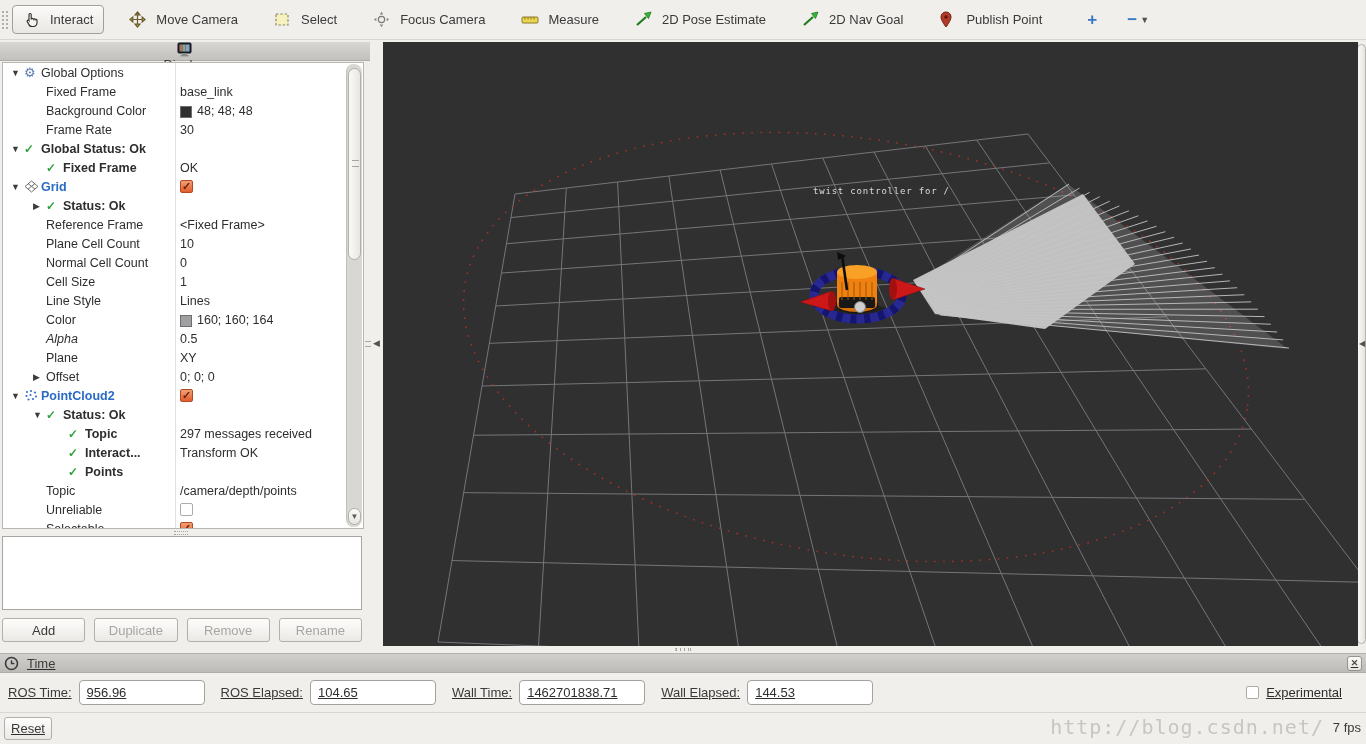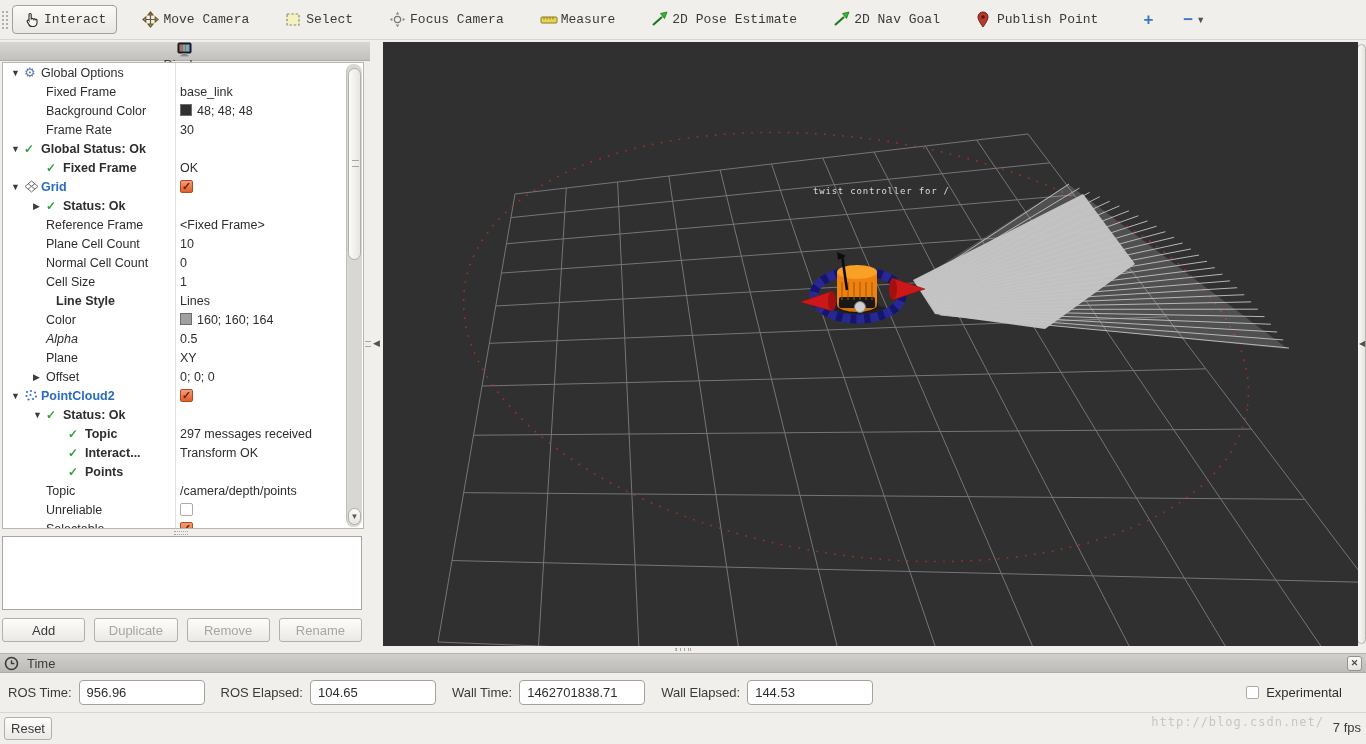--- a/index.html
+++ b/index.html
@@ -4,42 +4,42 @@
 <style>
   * { margin:0; padding:0; box-sizing:border-box; }
   html,body { width:1366px; height:744px; overflow:hidden; }
   body { font-family:"Liberation Sans", sans-serif; background:#f0efeb; color:#2e2e2e; font-size:13px; }
   .app { position:relative; width:1366px; height:744px; background:#f0efeb; }
 
   
   .toolbar { position:absolute; left:0; top:0; width:1366px; height:40px; background:#f0efeb;
              border-bottom:1px solid #d8d6d2; display:flex; align-items:center; padding-left:2px; }
   .tb-grip { width:6px; height:18px; margin-right:4px; border-left:2px dotted #b3b0ac; border-right:2px dotted #b3b0ac; }
-  .tool-btn { display:flex; align-items:center; gap:4px; padding:5px 10px; margin-right:14px;
-              border:1px solid transparent; border-radius:4px; color:#3a3a3a; white-space:nowrap; cursor:default;font-family:Liberation Mono, monospace; }
+  .tool-btn { display:flex; align-items:center; gap:10px; padding:5px 10px; margin-right:14px;
+              border:1px solid transparent; border-radius:4px; color:#3a3a3a; white-space:nowrap; cursor:default; }
   .tool-btn.active { border:1px solid #a39f9a; background:linear-gradient(#fbfaf8,#e9e7e3); box-shadow:0 1px 0 #fff inset; }
   .tool-btn .ticon { width:17px; height:17px; display:inline-block; flex:0 0 auto; }
   .tb-plus, .tb-minus { color:#3a77c2; font-weight:bold; font-size:17px; padding:2px 10px; margin-left:10px; }
   .tb-caret { color:#55524e; font-size:9px; margin-left:3px; }
 
   
   .displays-panel { position:absolute; left:0; top:42px; width:370px; height:602px; background:#f0efeb; }
   .panel-header { height:19px; background:linear-gradient(#d8d6d3,#c3c1be); border-bottom:1px solid #aeaca8;
                   display:flex; align-items:center; padding:0 20px; color:#3c3c3c;flex-direction:column; }
   .panel-header .ph-title { margin-left:6px; font-size:13px; }
   .close-btn { margin-left:auto; width:15px; height:15px; border:1px solid #96938f; border-radius:3px;
                background:linear-gradient(#fbfaf8,#e5e3df); color:#4a4a4a; font-size:9px; font-weight:bold;
                display:flex; align-items:center; justify-content:center; line-height:1; }
   .tree-wrap { position:absolute; left:2px; top:20px; width:362px; height:467px; background:#ffffff;
                border:1px solid #b9b6b2; overflow:hidden; }
   .tree-rows { position:absolute; left:0; top:0; width:344px; }
   .colsep { position:absolute; left:172px; top:0; bottom:0; width:1px; background:#e2e1df; }
   .trow { height:19px; display:flex; align-items:center; font-size:12.5px; }
   .trow .lcell { width:172px; display:flex; align-items:center; overflow:hidden; white-space:nowrap; flex:0 0 auto; }
-  .trow .vcell { padding-left:5px; display:flex; align-items:flex-start; gap:5px; overflow:hidden; white-space:nowrap; }
+  .trow .vcell { padding-left:5px; display:flex; align-items:flex-end; gap:5px; overflow:hidden; white-space:nowrap; }
   .expander { width:13px; flex:0 0 auto; font-size:9px; color:#3c3c3c; text-align:left; }
   .ricon { width:17px; flex:0 0 auto; display:flex; align-items:center; }
   .rlabel.bold { font-weight:bold; }
   .rlabel.blue { color:#2a6bc4; font-weight:bold; }
   .swatch { width:12px; height:12px; border:1px solid #6f6d6a; display:inline-block; flex:0 0 auto; }
   .cbox { width:13px; height:13px; border-radius:2px; display:flex; align-items:center; justify-content:center;
           font-size:11px; font-weight:bold; flex:0 0 auto; }
   .cbox.on { background:linear-gradient(#f2a078,#e25c2c); border:1px solid #b04a20; color:#70220a; }
   .cbox.off { background:#fff; border:1px solid #aeaba7; }
   .check-glyph { color:#2fa33a; font-weight:bold; font-size:12px; }
@@ -72,36 +72,36 @@
   .vsplit-right .tri { position:absolute; left:1px; top:294px; color:#55524e; font-size:8px; }
   .hsplit-bottom { position:absolute; left:383px; top:647px; width:975px; height:5px; }
   .hsplit-bottom .grip { position:absolute; left:292px; top:1px; width:16px; height:3px; border-left:1px dotted #a8a5a1;
                          border-right:1px dotted #a8a5a1; background:repeating-linear-gradient(90deg,#a8a5a1 0 1px,transparent 1px 4px); }
 
   
   .viewport { position:absolute; left:383px; top:42px; width:831px; height:604px; background:#303030; }
   .viewport svg { display:block; }
 
   
-  .time-panel { position:absolute; left:0; top:653px; width:1366px; height:91px; background:#f0efeb; border-top:1px solid #b5b2ae; }
+  .time-panel { position:absolute; left:0; top:653px; width:1366px; height:91px; background:#f0efeb; border-top:1px solid #b5b2ae;text-decoration:underline; }
   .time-header { height:19px; background:linear-gradient(#d2d0cd,#bdbbb7); border-bottom:1px solid #aeaca8;
                  display:flex; align-items:center; padding:0 4px; color:#3c3c3c; }
   .time-header .ph-title { margin-left:6px; }
   .time-fields { display:flex; align-items:center; height:40px; padding-left:8px; border-bottom:1px solid #d8d6d2; }
   .tfield { display:flex; align-items:center; margin-right:16px; }
   .tfield label { margin-right:7px; color:#3a3a3a; }
   .tinput { width:126px; height:25px; background:#ffffff; border:1px solid #a5a29d; border-radius:4px;
             padding:0 7px; display:flex; align-items:center; color:#2e2e2e; }
   .experimental { margin-left:auto; margin-right:24px; display:flex; align-items:center; gap:7px; }
   .time-bottom { height:30px; display:flex; align-items:center; padding-left:4px; position:relative; }
   .reset-btn { width:48px; height:23px; border:1px solid #b3b0ac; border-radius:3px; background:linear-gradient(#fdfdfc,#ebe9e5);
                display:flex; align-items:center; justify-content:center; color:#3a3a3a; }
   .fps { position:absolute; right:5px; top:7px; color:#3a3a3a; font-size:13px; }
   .watermark { position:absolute; right:42px; top:2px; font-family:"DejaVu Sans Mono", monospace;
-               font-size:12px; color:rgba(175,175,175,0.65); letter-spacing:1px; pointer-events:none; }
+               font-size:20px; color:rgba(175,175,175,0.65); letter-spacing:1px; pointer-events:none; }
 </style>
 </head>
 <body>
 
 <div class="app">
 
   <div class="toolbar">
     <div class="tb-grip"></div>
     <div id="toolButtons" style="display:flex;align-items:center;">
         <div class="tool-btn active">
@@ -311,21 +311,21 @@
           <div class="trow">
             <div class="lcell" style="padding-left: 30px;">
               <span class="expander"></span>
               <span class="rlabel">Cell Size</span>
             </div>
             <div class="vcell">
               <span>1</span>
             </div>
           </div>
           <div class="trow">
-            <div class="lcell" style="padding-left: 40px; font-weight: bold;">
+            <div class="lcell" style="padding-left: 30px;">
               <span class="expander"></span>
               <span class="rlabel">Line Style</span>
             </div>
             <div class="vcell">
               <span>Lines</span>
             </div>
           </div>
           <div class="trow">
             <div class="lcell" style="padding-left: 30px;">
               <span class="expander"></span>

